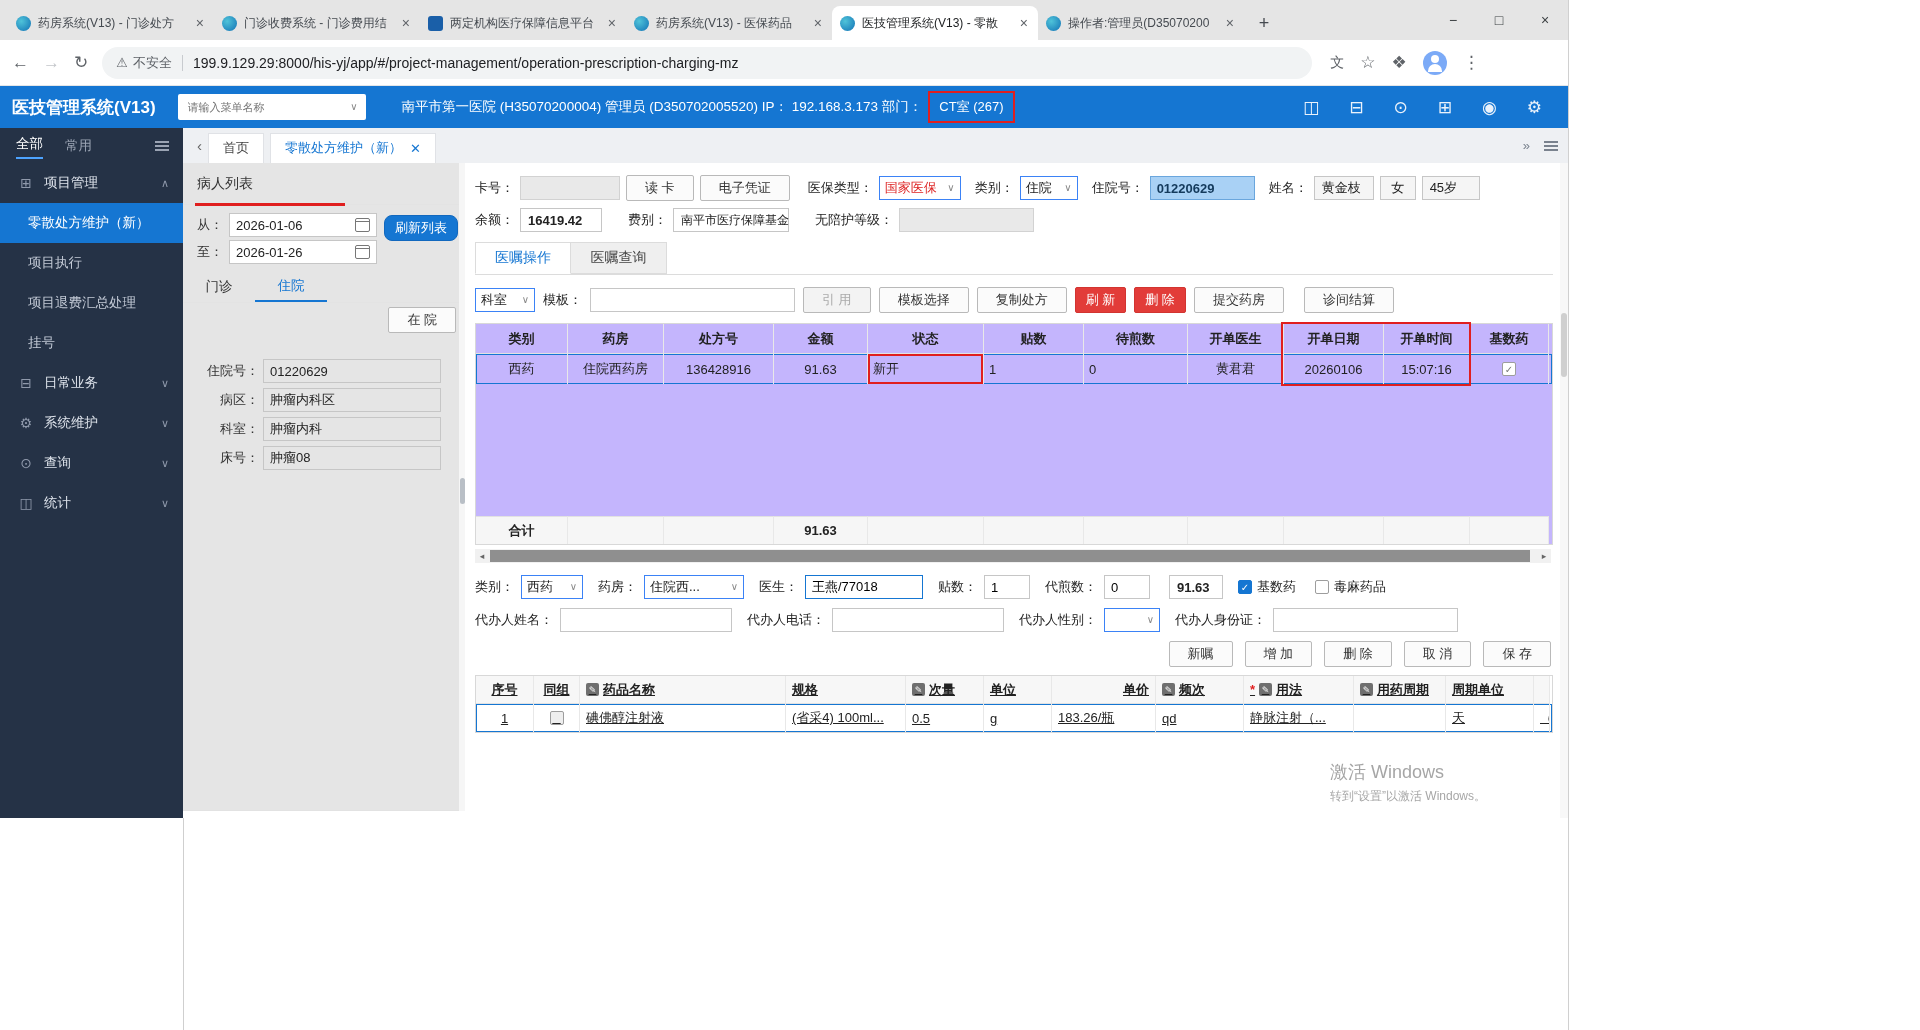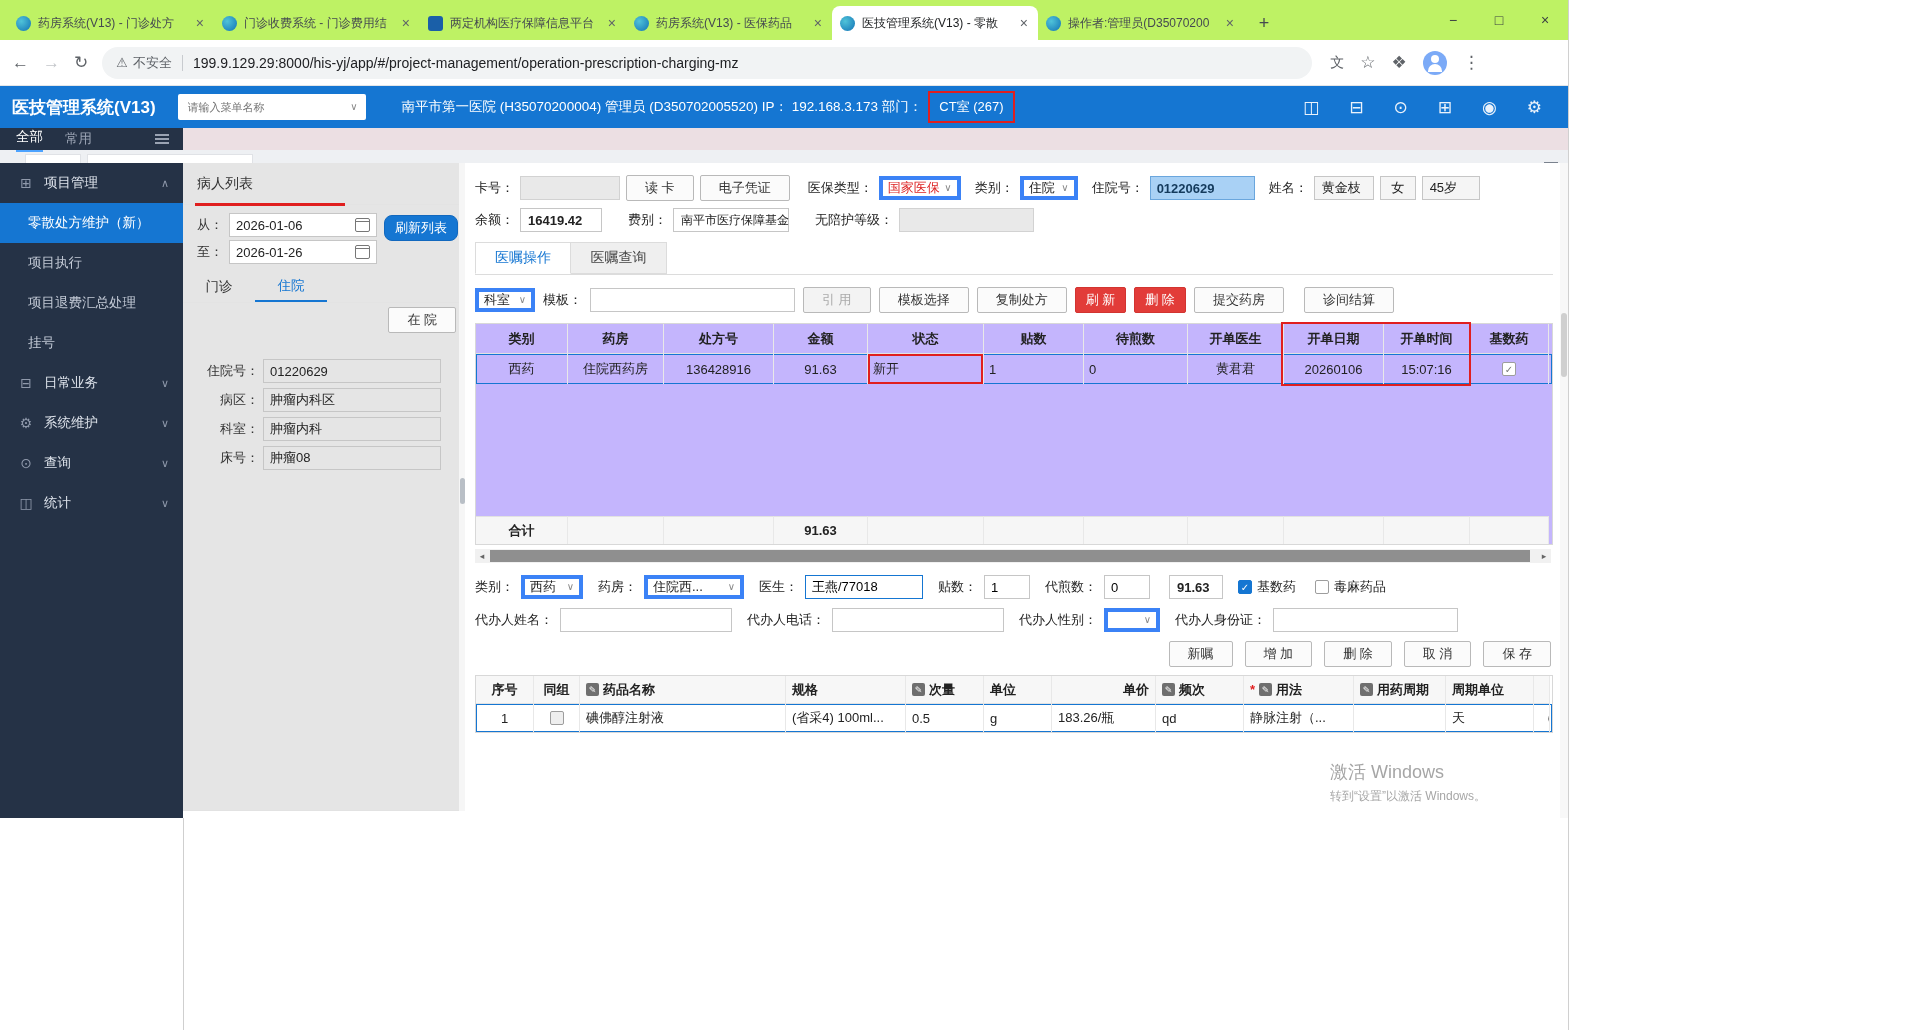--- a/index.html
+++ b/index.html
@@ -1,21 +1,21 @@
 <!DOCTYPE html>
 <html><head>
 <meta charset="utf-8">
 <style>
   html,body{margin:0;padding:0;background:#fff;}
   .screen{position:relative;width:1920px;height:1030px;overflow:hidden;background:#fff;
           font-family:"Liberation Sans","DejaVu Sans",sans-serif;font-size:13px;color:#222;}
   .bwin{position:absolute;left:0;top:0;width:1568px;height:1030px;background:#fff;border-right:1px solid #d0d0d0;}
 
   
-  .tabstrip{height:40px;background:#bef264;display:flex;align-items:flex-end;padding-left:8px;box-sizing:border-box;}
+  .tabstrip{height:40px;background:#e5e5e5;display:flex;align-items:flex-end;padding-left:8px;box-sizing:border-box;}
   .tab{width:206px;height:34px;display:flex;align-items:center;gap:7px;padding:0 8px;box-sizing:border-box;
        border-radius:8px 8px 0 0;color:#454a50;font-size:12px;}
   .tab.active{background:#fff;color:#1b1d1f;}
   .tab-title{flex:1;white-space:nowrap;overflow:hidden;text-overflow:ellipsis;}
   .tab-close{color:#5f6368;font-size:14px;padding:0 2px;}
   .favicon{width:15px;height:15px;border-radius:50%;flex:0 0 15px;
            background:radial-gradient(circle at 35% 35%,#4fc3d9,#1272b5);}
   .favicon.sq{border-radius:3px;background:#1a5fa8;}
   .newtab{width:28px;height:28px;margin:0 0 3px 6px;display:flex;align-items:center;justify-content:center;
           font-size:18px;color:#454a50;}
@@ -41,21 +41,21 @@
   .app-title{font-size:17px;font-weight:bold;white-space:nowrap;}
   .menu-search{margin-left:22px;width:188px;height:26px;background:#fff;border-radius:2px;display:flex;align-items:center;
                padding:0 8px;box-sizing:border-box;gap:6px;}
   .menu-search input{border:none;outline:none;flex:1;font-size:11px;color:#000000;background:transparent;min-width:0;}
   .arr{color:#888;font-size:10px;line-height:1;}
   .org-line{margin-left:36px;font-size:13.5px;white-space:nowrap;}
   .dept-annot{border:2px solid #e01f1f;padding:5px 9px;margin-left:6px;display:inline-block;}
   .hdr-ics{margin-left:auto;display:flex;align-items:center;gap:30px;font-size:17px;color:#eaf2fb;padding-right:14px;}
 
   
-  .navrow{height:35px;display:flex;background:#ecdfe3;flex-direction:column;}
+  .navrow{height:35px;display:flex;background:#ecdfe3;}
   .navrow-left{width:183px;background:#253246;display:flex;align-items:center;gap:22px;padding-left:16px;box-sizing:border-box;}
   .nav-all{color:#fff;font-size:13.5px;position:relative;padding-bottom:4px;}
   .nav-all::after{content:"";position:absolute;left:0;right:0;bottom:-2px;height:2px;background:#4da3ff;}
   .nav-common{color:#9aa3b3;font-size:13.5px;}
   .ham{margin-left:auto;margin-right:14px;width:14px;height:2px;background:#9aa3b3;box-shadow:0 -4px 0 #9aa3b3,0 4px 0 #9aa3b3;}
   .navrow-right{flex:1;background:#eef0f3;display:flex;align-items:center;padding-left:8px;}
   .chev{color:#666;font-size:15px;margin:0 6px;}
   .wtab{height:29px;margin-top:4px;background:#fff;display:flex;align-items:center;padding:0 14px;font-size:13px;color:#444;
         border:1px solid #e0e2e6;border-bottom:none;}
   .wtab.active{color:#1576d2;gap:8px;margin-left:6px;}
@@ -99,21 +99,21 @@
 
   .main{position:absolute;left:465px;top:0;width:1103px;height:655px;background:#fff;box-sizing:border-box;}
   .m-inner{position:absolute;left:10px;top:0;width:1078px;}
   .frow{display:flex;align-items:center;gap:6px;}
   .lbl{color:#222;white-space:nowrap;}
   .inp{height:24px;border:1px solid #c6c6c6;background:#fff;box-sizing:border-box;padding:0 6px;font-size:13px;outline:none;
        font-family:inherit;}
   .inp.gray{background:#e9e9e9;border-color:#d2d2d2;}
   .inp.hl{background:#a9d1f5;border-color:#6aa6dd;color:#143a5c;font-weight:bold;}
   .inp.focus{border-color:#1576d2;}
-  .selbox{height:24px;border:4px solid #3b82f6;background:#fff;display:inline-flex;align-items:center;justify-content:space-between;
+  .selbox{height:24px;border:1px solid #3b82f6;background:#fff;display:inline-flex;align-items:center;justify-content:space-between;
           padding:0 5px;box-sizing:border-box;gap:4px;white-space:nowrap;}
   .red-text{color:#d22;}
   .valbox{height:24px;border:1px solid #c6c6c6;background:#f5f5f5;display:inline-flex;align-items:center;padding:0 7px;
           box-sizing:border-box;white-space:nowrap;}
   .valbox.white{background:#fff;}
   .b{font-weight:bold;}
   .ml12{margin-left:12px;} .ml8{margin-left:8px;} .ml20{margin-left:20px;}
 
   .order-tabs{display:flex;margin-top:10px;border-bottom:1px solid #dcdcdc;height:32px;}
   .otab{height:32px;display:flex;align-items:center;justify-content:center;width:96px;font-size:14px;box-sizing:border-box;}
@@ -147,21 +147,21 @@
   .hs-thumb{position:absolute;left:15px;top:1px;height:12px;width:1040px;background:#8f8f8f;}
 
   .detailrow{display:flex;align-items:center;gap:7px;margin-top:12px;}
   .agentrow{display:flex;align-items:center;gap:7px;margin-top:9px;}
   .actionrow{display:flex;justify-content:flex-end;gap:12px;margin-top:9px;padding-right:2px;}
   .cklabel{display:flex;align-items:center;gap:5px;}
 
   .dtable{position:relative;margin-top:8px;width:1076px;border:1px solid #d8d8d8;background:#fff;}
   .dgrid{display:grid;grid-template-columns:58px 46px 206px 120px 78px 68px 104px 88px 110px 92px 88px 16px;}
   .dcell{height:28px;display:flex;align-items:center;border-right:1px solid #e8e8e8;box-sizing:border-box;
-         overflow:hidden;white-space:nowrap;padding-left:6px;}
+         overflow:hidden;white-space:nowrap;padding-left:6px;text-decoration:underline;}
   .dcell.ctr{justify-content:center;padding-left:0;}
   .dhead .dcell{background:#f7f7f7;font-weight:bold;border-bottom:1px solid #e2e2e2;gap:4px;}
   .drow{box-shadow:inset 0 0 0 1px #1576d2;}
   .edit-ic{width:13px;height:13px;background:#6f6f6f;color:#fff;font-size:9px;display:inline-flex;align-items:center;
            justify-content:center;border-radius:2px;flex:0 0 13px;}
   .star-red{color:#e01f1f;font-weight:bold;}
 
   .m-scroll{position:absolute;right:0;top:0;width:8px;height:655px;background:#f8f8f8;}
   .m-thumb{position:absolute;left:1px;top:150px;width:6px;height:64px;background:#cfcfcf;border-radius:3px;}
 

